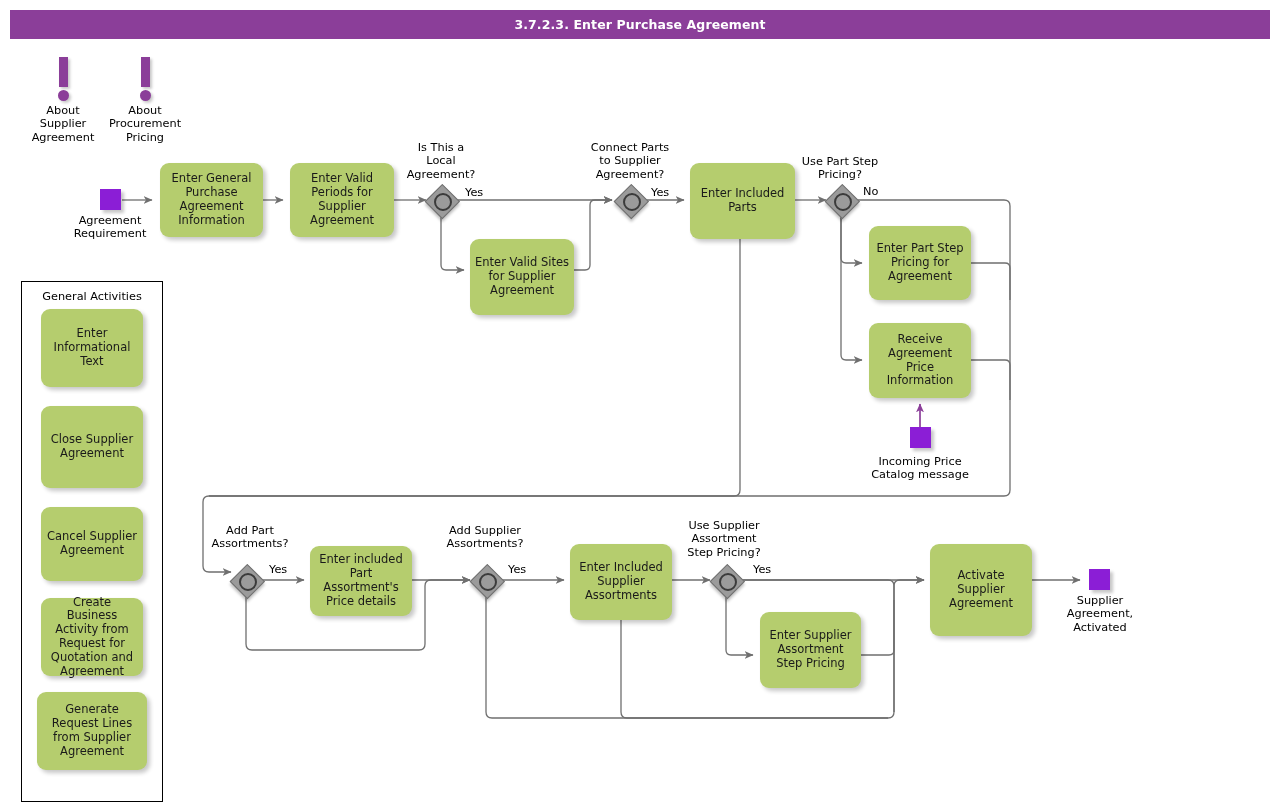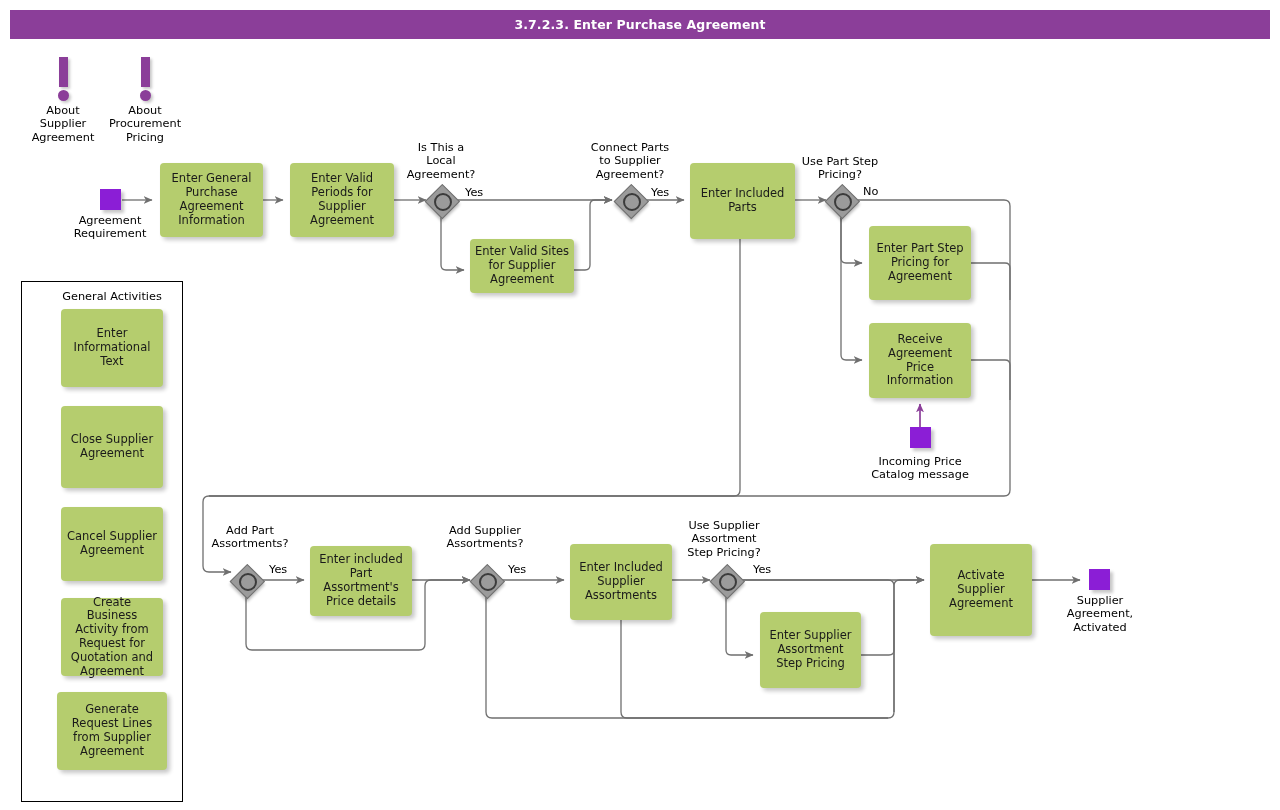--- a/index.html
+++ b/index.html
@@ -10,21 +10,21 @@
   
   .titlebar{position:absolute;left:10px;top:10px;width:1260px;height:29px;
             background:#8b3e99;display:flex;align-items:center;justify-content:center;}
   .titlebar .t{color:#ffffff;font-size:12.5px;font-weight:bold;letter-spacing:.1px;
                font-family:"DejaVu Sans","Liberation Sans",sans-serif;}
 
   
   #wires{position:absolute;left:0;top:0;width:1280px;height:810px;}
 
   
-  .task{position:absolute;background:#b5cd6e;border-radius:4px;
+  .task{position:absolute;background:#b5cd6e;border-radius:9px;
         box-shadow:3px 3px 4px rgba(0,0,0,.22);
         display:flex;align-items:center;justify-content:center;text-align:center;
         color:#1a1a1a;font-size:11.5px;line-height:1.20;padding:2px 5px;
         box-sizing:border-box;}
 
   
   .gw{position:absolute;width:32px;height:32px;}
   .gw .dia{position:absolute;left:0;top:0;width:22.6px;height:22.6px;
            background:#9b9b9b;border:1px solid #6f6f6f;
            transform:rotate(45deg);transform-origin:50% 50%;
@@ -43,21 +43,21 @@
   .about .dot{width:11px;height:11px;border-radius:50%;background:#8b3e99;
               margin:3px auto 0;box-shadow:2px 2px 3px rgba(0,0,0,.22);}
 
   
   .lab{position:absolute;font-size:11.3px;line-height:1.18;color:#000;
        text-align:center;white-space:pre-line;}
   .yn{position:absolute;font-size:11.3px;color:#000;}
 
   
   .panel{position:absolute;left:21px;top:281px;width:140px;height:519px;
-         background:#fff;border:1.6px solid #000;padding-left:20px;}
+         background:#fff;border:1.6px solid #000;}
   .panel .hdr{text-align:center;font-size:11.3px;color:#000;margin-top:8px;}
   .panel .task{position:relative;left:auto;top:auto;margin:8px auto 0;}
 </style>
 </head>
 <body>
 
 <div id="root">
 
   <div class="titlebar">
     <span class="t">3.7.2.3. Enter Purchase Agreement</span>
@@ -152,21 +152,21 @@
 Requirement</div>
 
   <div class="task" style="left:160px;top:163px;width:103px;height:74px;">
     <span>Enter General Purchase Agreement Information</span>
   </div>
 
   <div class="task" style="left:290px;top:163px;width:104px;height:74px;">
     <span>Enter Valid Periods for Supplier Agreement</span>
   </div>
 
-  <div class="task" style="left:470px;top:239px;width:104px;height:54px;">
+  <div class="task" style="left:470px;top:239px;width:104px;height:76px;">
     <span>Enter Valid Sites for Supplier Agreement</span>
   </div>
 
   <div class="task" style="left:690px;top:163px;width:105px;height:76px;">
     <span>Enter Included Parts</span>
   </div>
 
   <div class="task" style="left:869px;top:226px;width:102px;height:74px;">
     <span>Enter Part Step Pricing for Agreement</span>
   </div>

